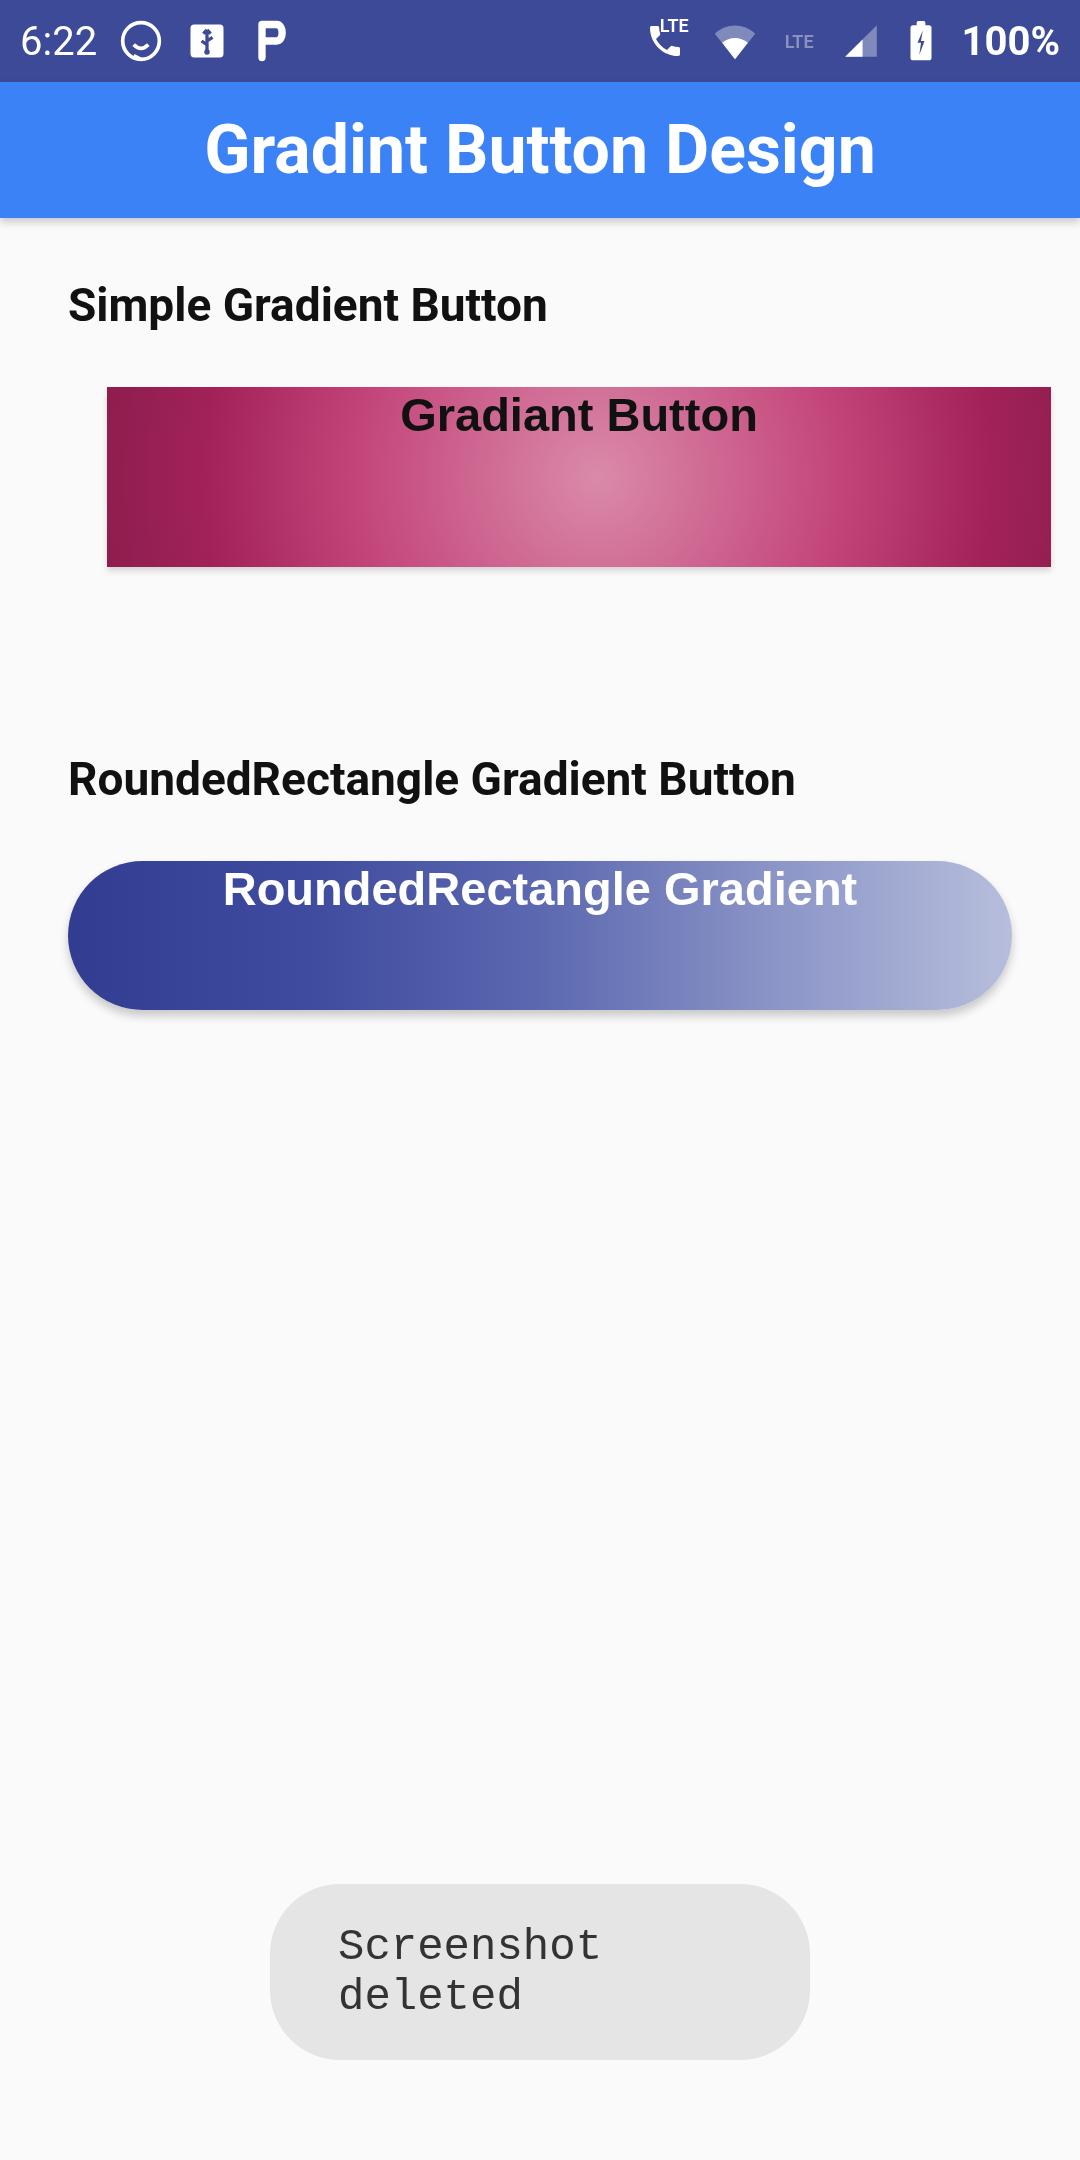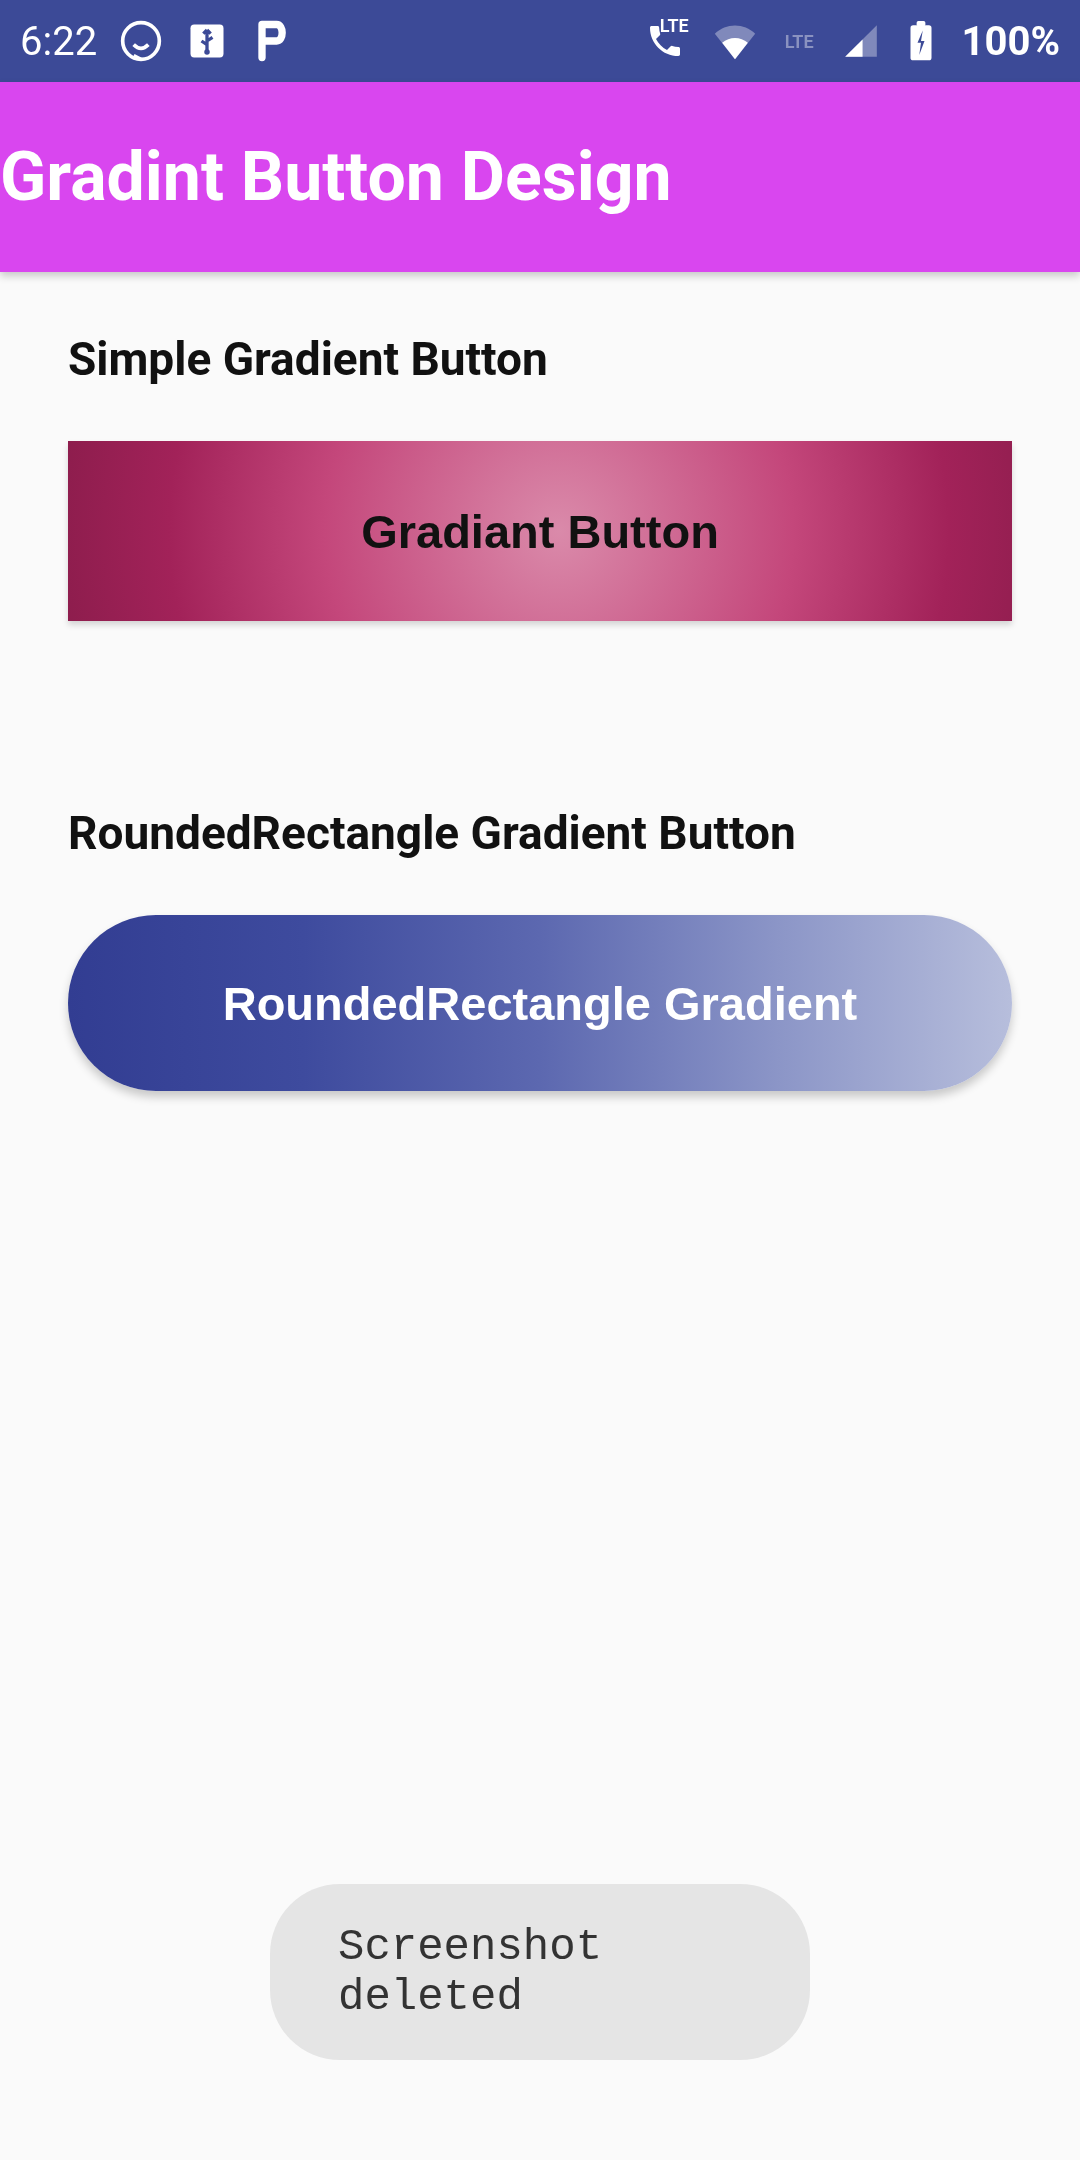--- a/index.html
+++ b/index.html
@@ -53,25 +53,25 @@
       color: white;
       vertical-align: top;
     }
     .lte-label-dim {
       font-size: 18px;
       font-weight: 600;
       color: rgba(255,255,255,0.4);
       vertical-align: top;
     }
     .app-bar {
-      height: 190px;
-      background: #d946ef;
-      display: flex;
-      align-items: center;
-      justify-content: flex-start;
+      height: 136px;
+      background: #3b82f6;
+      display: flex;
+      align-items: center;
+      justify-content: center;
       box-shadow: 0 4px 8px rgba(0,0,0,0.2);
     }
     .app-title {
       color: white;
       font-size: 68px;
       font-weight: 700;
     }
     .content {
       padding: 0 68px;
     }
@@ -88,38 +88,39 @@
       color: #111;
       margin-bottom: 55px;
     }
     .btn-simple {
       width: 100%;
       height: 180px;
       border: none;
       background: radial-gradient(circle at 50% 50%, #d87ea5 0%, #cc5c8c 30%, #a9225c 60%, #8c1c4d 100%);
       background: radial-gradient(ellipse 520px 520px at 52% 50%, #da8aaa 0%, #c4477b 45%, #a22259 75%, #8a1c4b 100%);
       display: flex;
-      align-items: center;
+      align-items: flex-start;
       justify-content: center;
       cursor: pointer;
       box-shadow: 0 4px 6px rgba(0,0,0,0.15);
+      margin-left: 39px;
     }
     .btn-simple-label {
       font-size: 47px;
       font-weight: 700;
       color: #111;
     }
     .btn-rounded {
       width: 100%;
-      height: 176px;
+      height: 149px;
       border: none;
       border-radius: 90px;
       background: linear-gradient(90deg, #323d92 0%, #3e4b9e 25%, #5c68b0 50%, #8b95c7 75%, #b7bedc 100%);
       display: flex;
-      align-items: center;
+      align-items: flex-start;
       justify-content: center;
       cursor: pointer;
       box-shadow: 0 6px 10px rgba(0,0,0,0.2);
     }
     .btn-rounded-label {
       font-size: 47px;
       font-weight: 700;
       color: white;
     }
     .toast {

